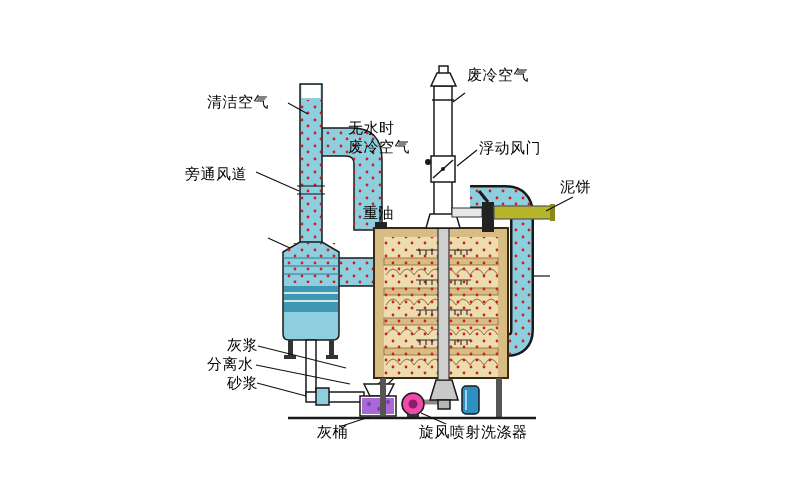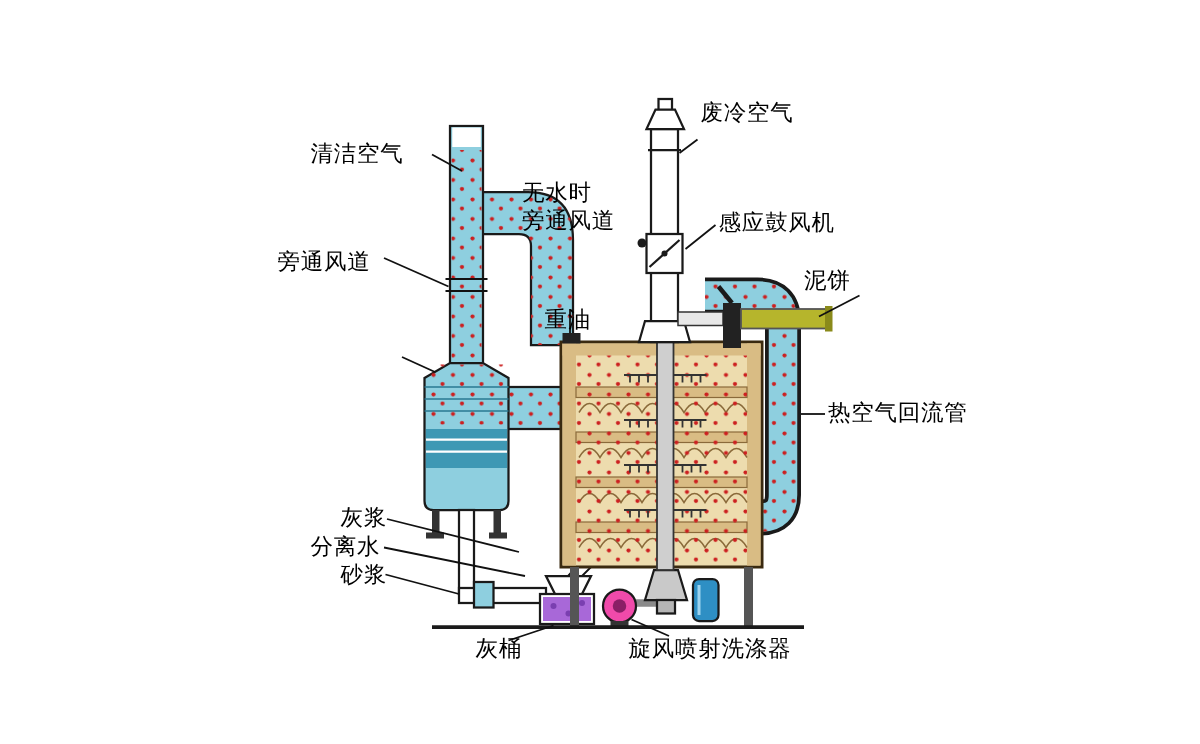--- a/index.html
+++ b/index.html
@@ -180,24 +180,23 @@
       <path class="leader" d="M256 365 L350 384"></path>
       <path class="leader" d="M257 383 L306 396"></path>
       <path class="leader" d="M339 427 L369 417"></path>
       <path class="leader" d="M446 424 L421 413"></path>
     </g>
   </svg>
 
   <div class="lbl" style="left:207px;top:93px">清洁空气</div>
   <div class="lbl" style="left:185px;top:165px">旁通风道</div>
   <div class="lbl" style="left:348px;top:119px">无水时
-旁通风道</div>
+废冷空气</div>
   <div class="lbl" style="left:363px;top:204px">重油</div>
   <div class="lbl" style="left:467px;top:66px">废冷空气</div>
-  <div class="lbl" style="left:479px;top:139px">感应鼓风机</div>
-  <div class="lbl" style="left:536px;top:178px">泥饼</div>
-  <div class="lbl" style="left:552px;top:266px">热空气回流管</div>
+  <div class="lbl" style="left:479px;top:139px">浮动风门</div>
+  <div class="lbl" style="left:560px;top:178px">泥饼</div>
   <div class="lbl" style="left:227px;top:336px">灰浆</div>
   <div class="lbl" style="left:207px;top:355px">分离水</div>
   <div class="lbl" style="left:227px;top:374px">砂浆</div>
   <div class="lbl" style="left:317px;top:423px">灰桶</div>
   <div class="lbl" style="left:419px;top:423px">旋风喷射洗涤器</div>
 </div>
 
 </body></html>

